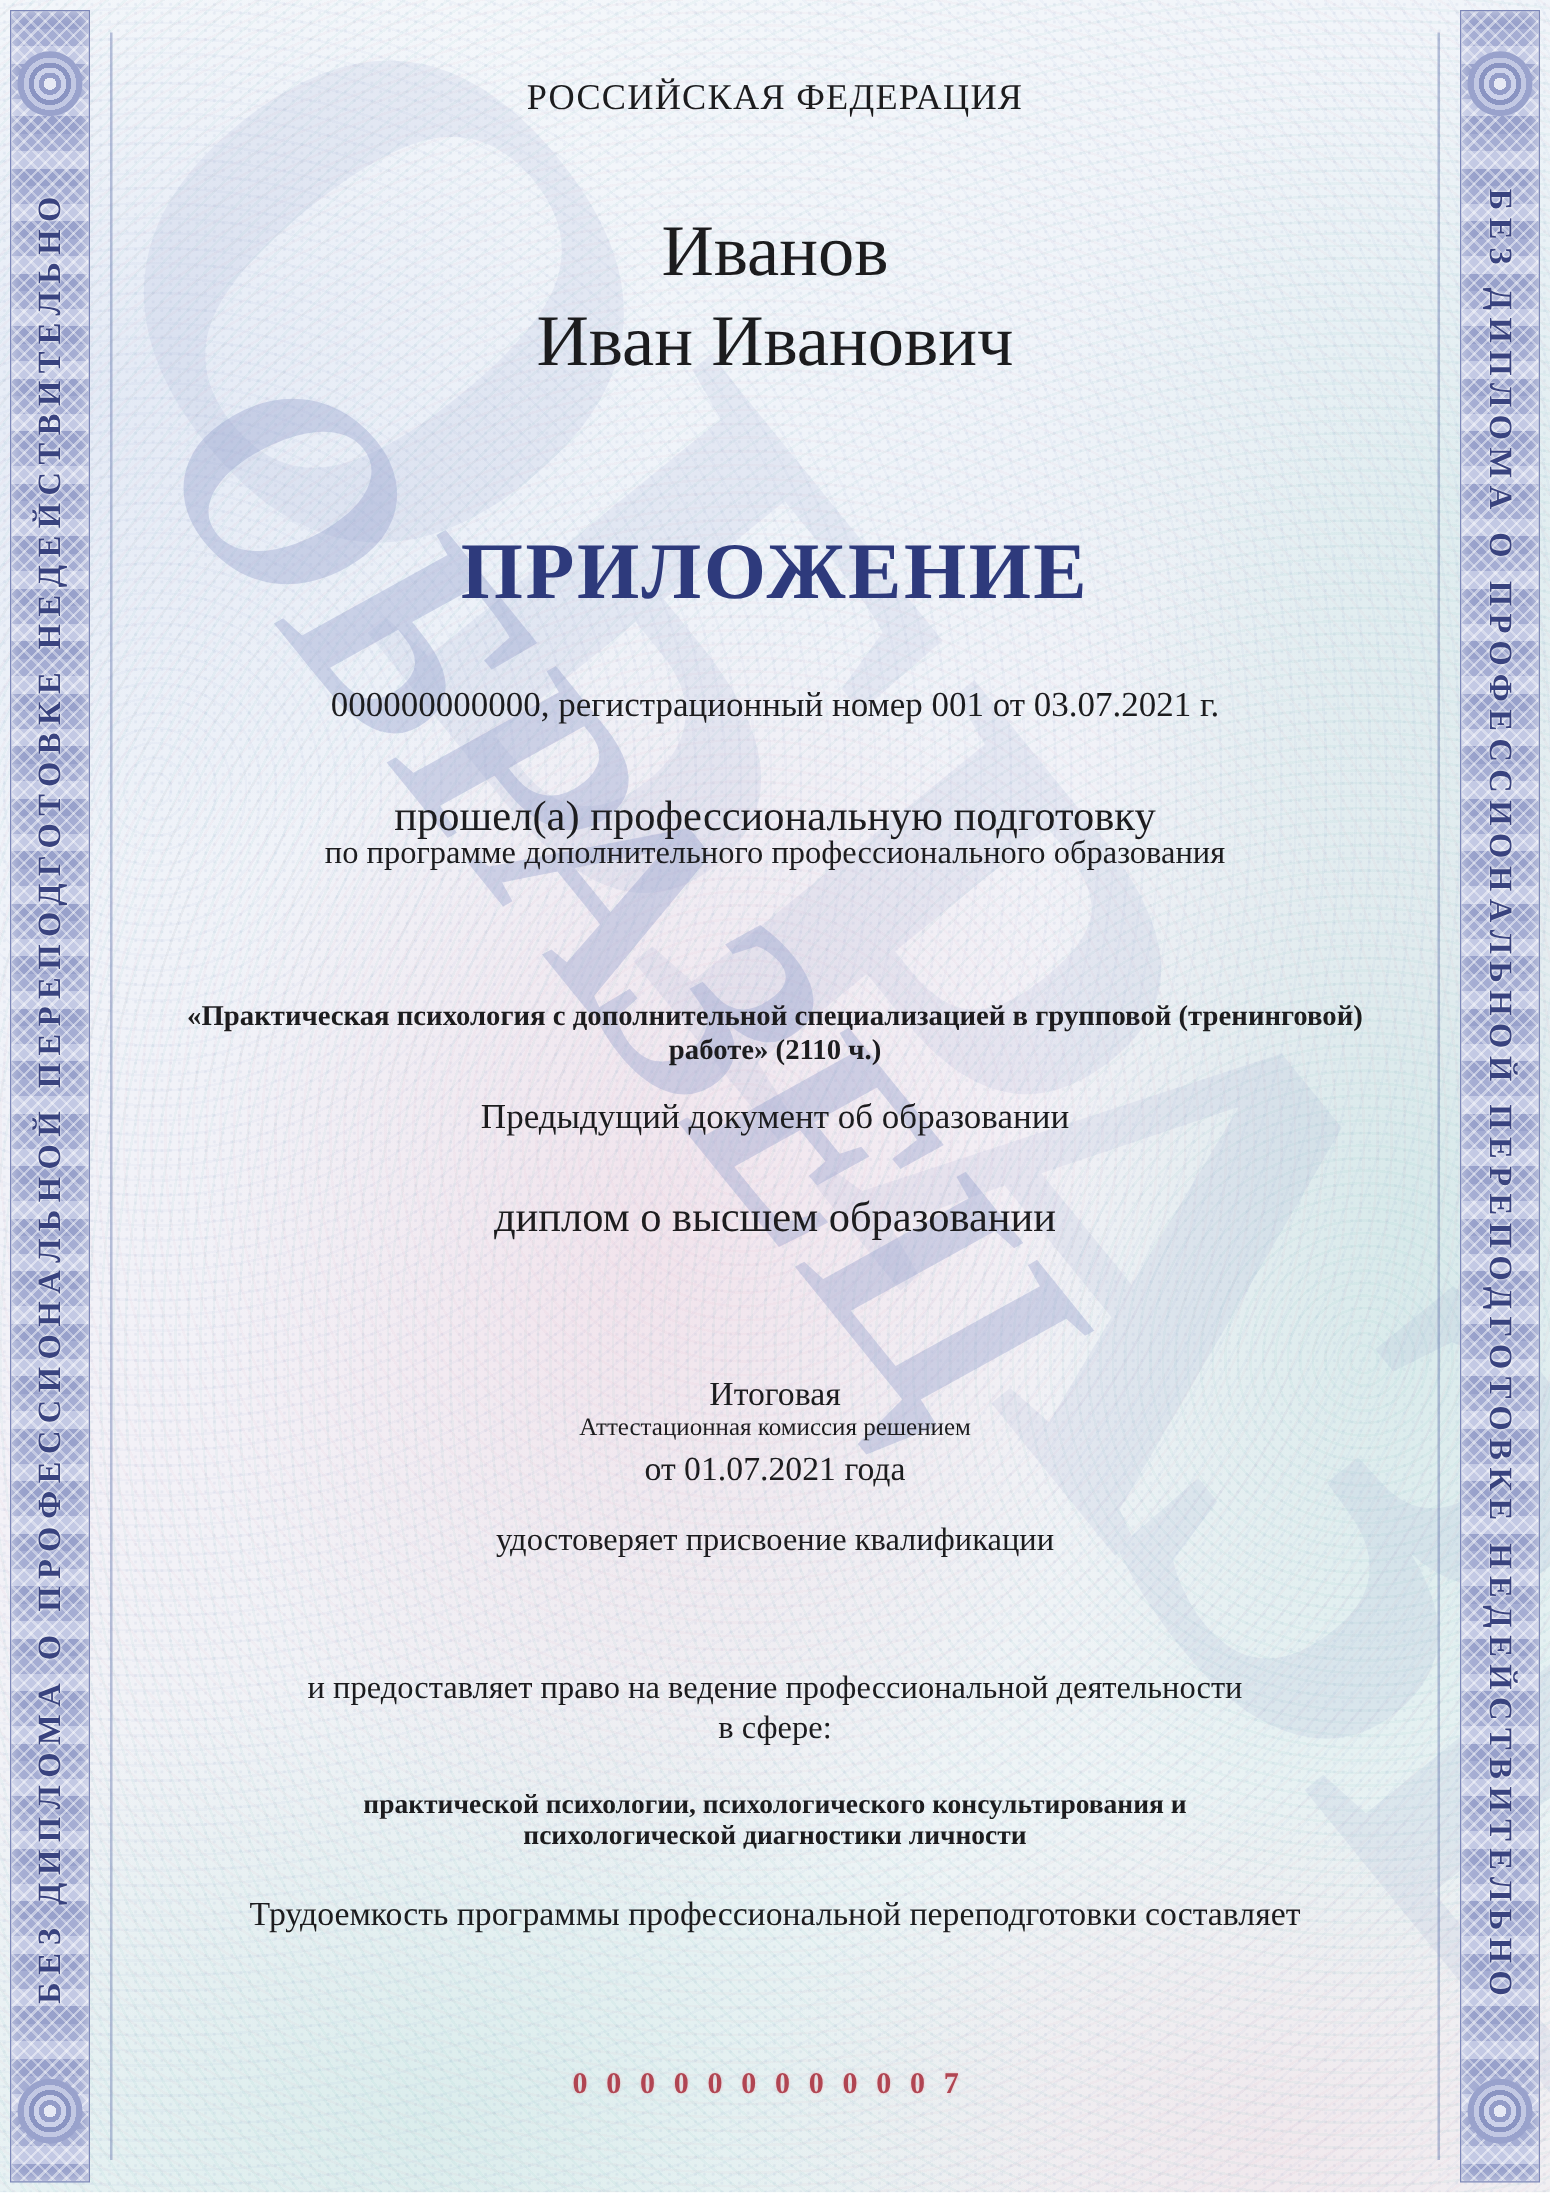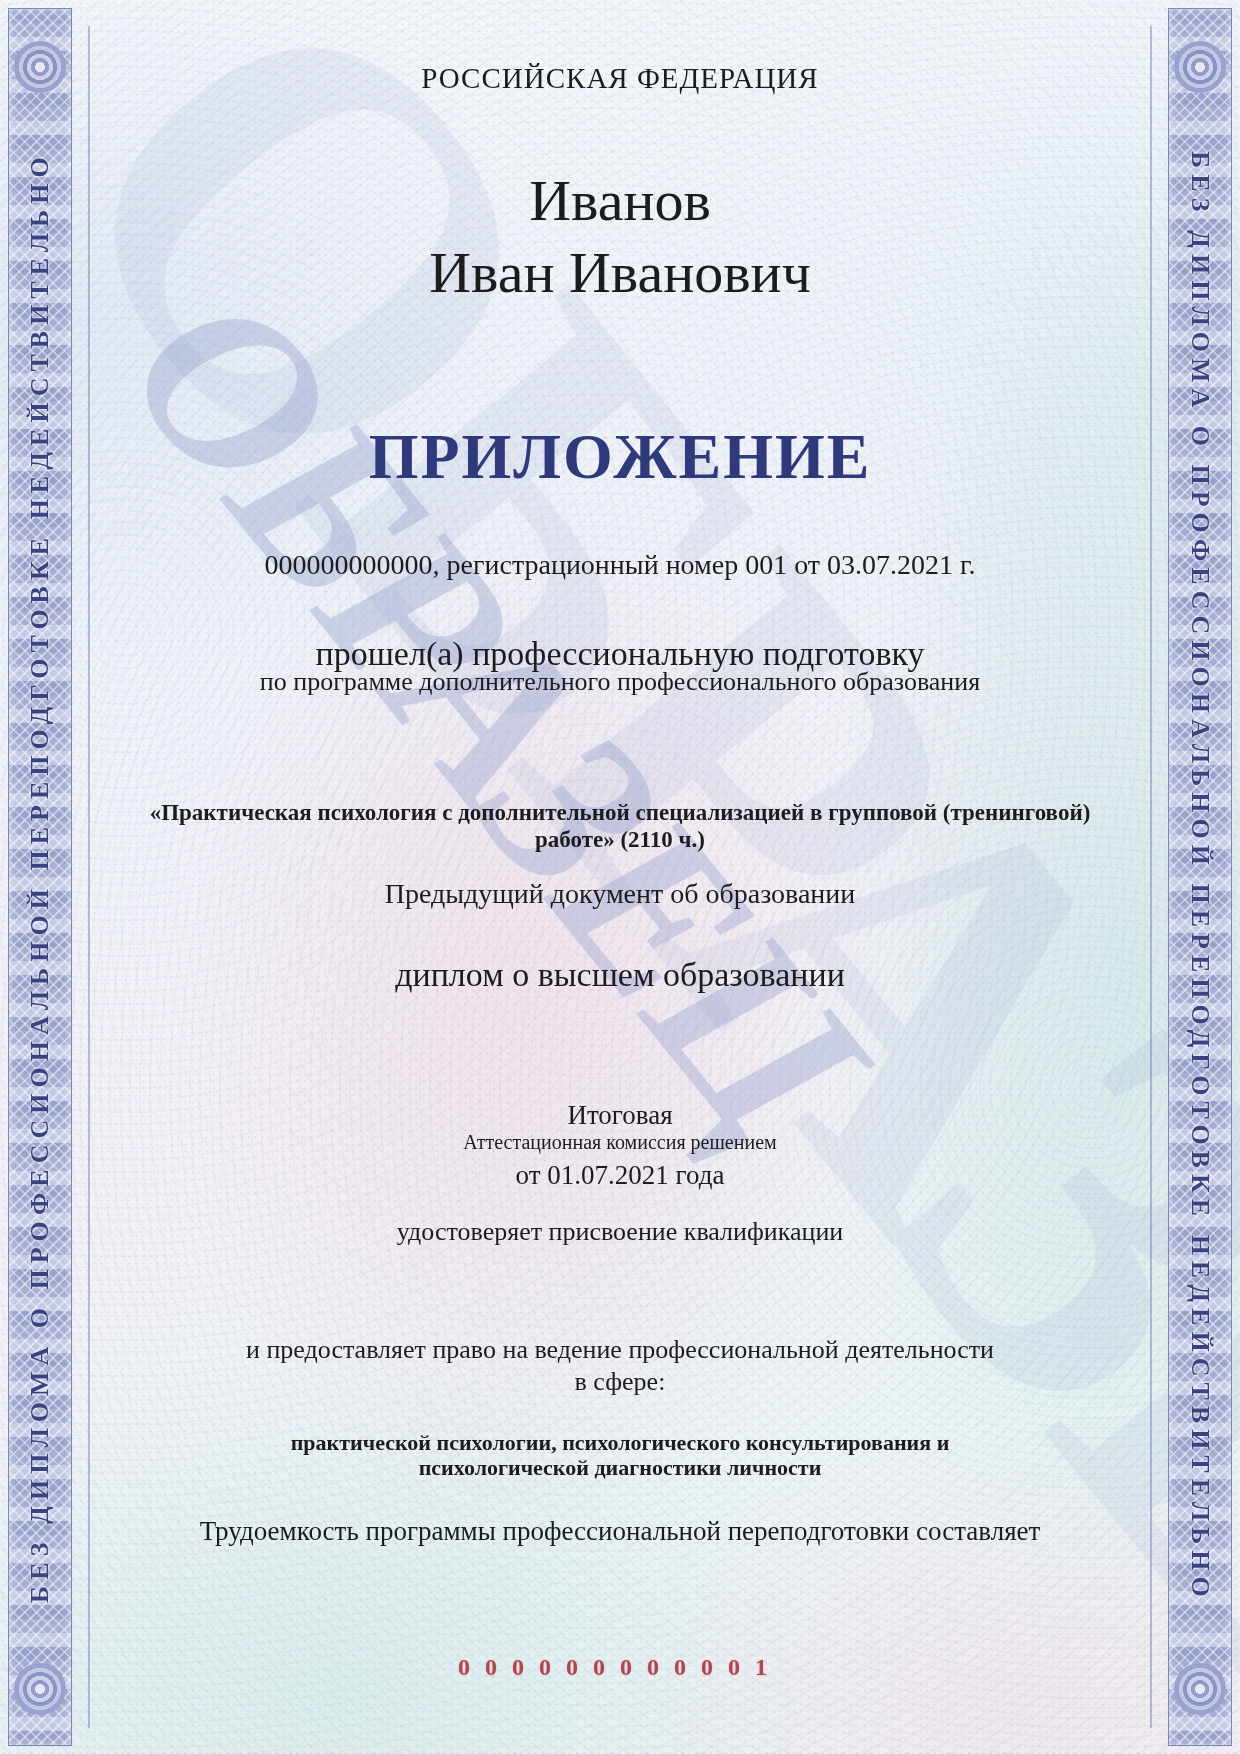--- a/index.html
+++ b/index.html
@@ -164,15 +164,15 @@
   <div class="line t-quallab">удостоверяет присвоение квалификации</div>
 
   <div class="line t-rights1">и предоставляет право на ведение профессиональной деятельности</div>
   <div class="line t-rights2">в сфере:</div>
 
   <div class="line t-sphere1">практической психологии, психологического консультирования и</div>
   <div class="line t-sphere2">психологической диагностики личности</div>
 
   <div class="line t-work">Трудоемкость программы профессиональной переподготовки составляет</div>
 
-  <div class="line t-serial">000000000001</div>
+  <div class="line t-serial">000000000007</div>
 
 </div>
 
 </body></html>

